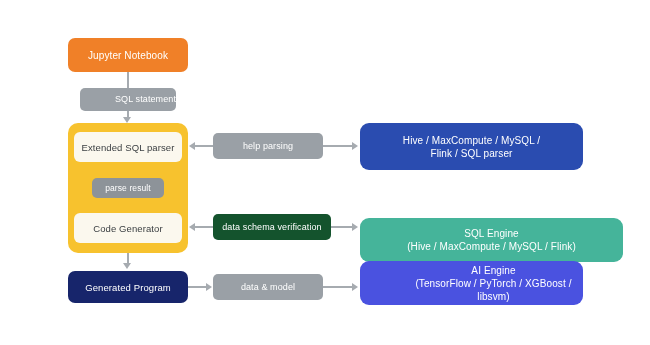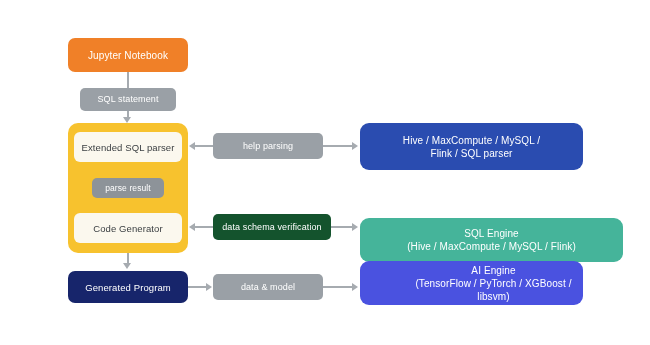--- a/index.html
+++ b/index.html
@@ -39,20 +39,21 @@
     background: #F08028;
     border-radius: 7px;
   }
 
   #sql-statement {
     left: 80px; top: 88px; width: 96px; height: 23px;
     background: #9aa0a6;
     border-radius: 5px;
     font-size: 9px;
     z-index: 4;
+    justify-content: flex-end;
   }
 
   #parser-container {
     position: absolute;
     left: 68px; top: 123px; width: 120px; height: 130px;
     background: #F7C22E;
     border-radius: 10px;
     z-index: 2;
   }
 

